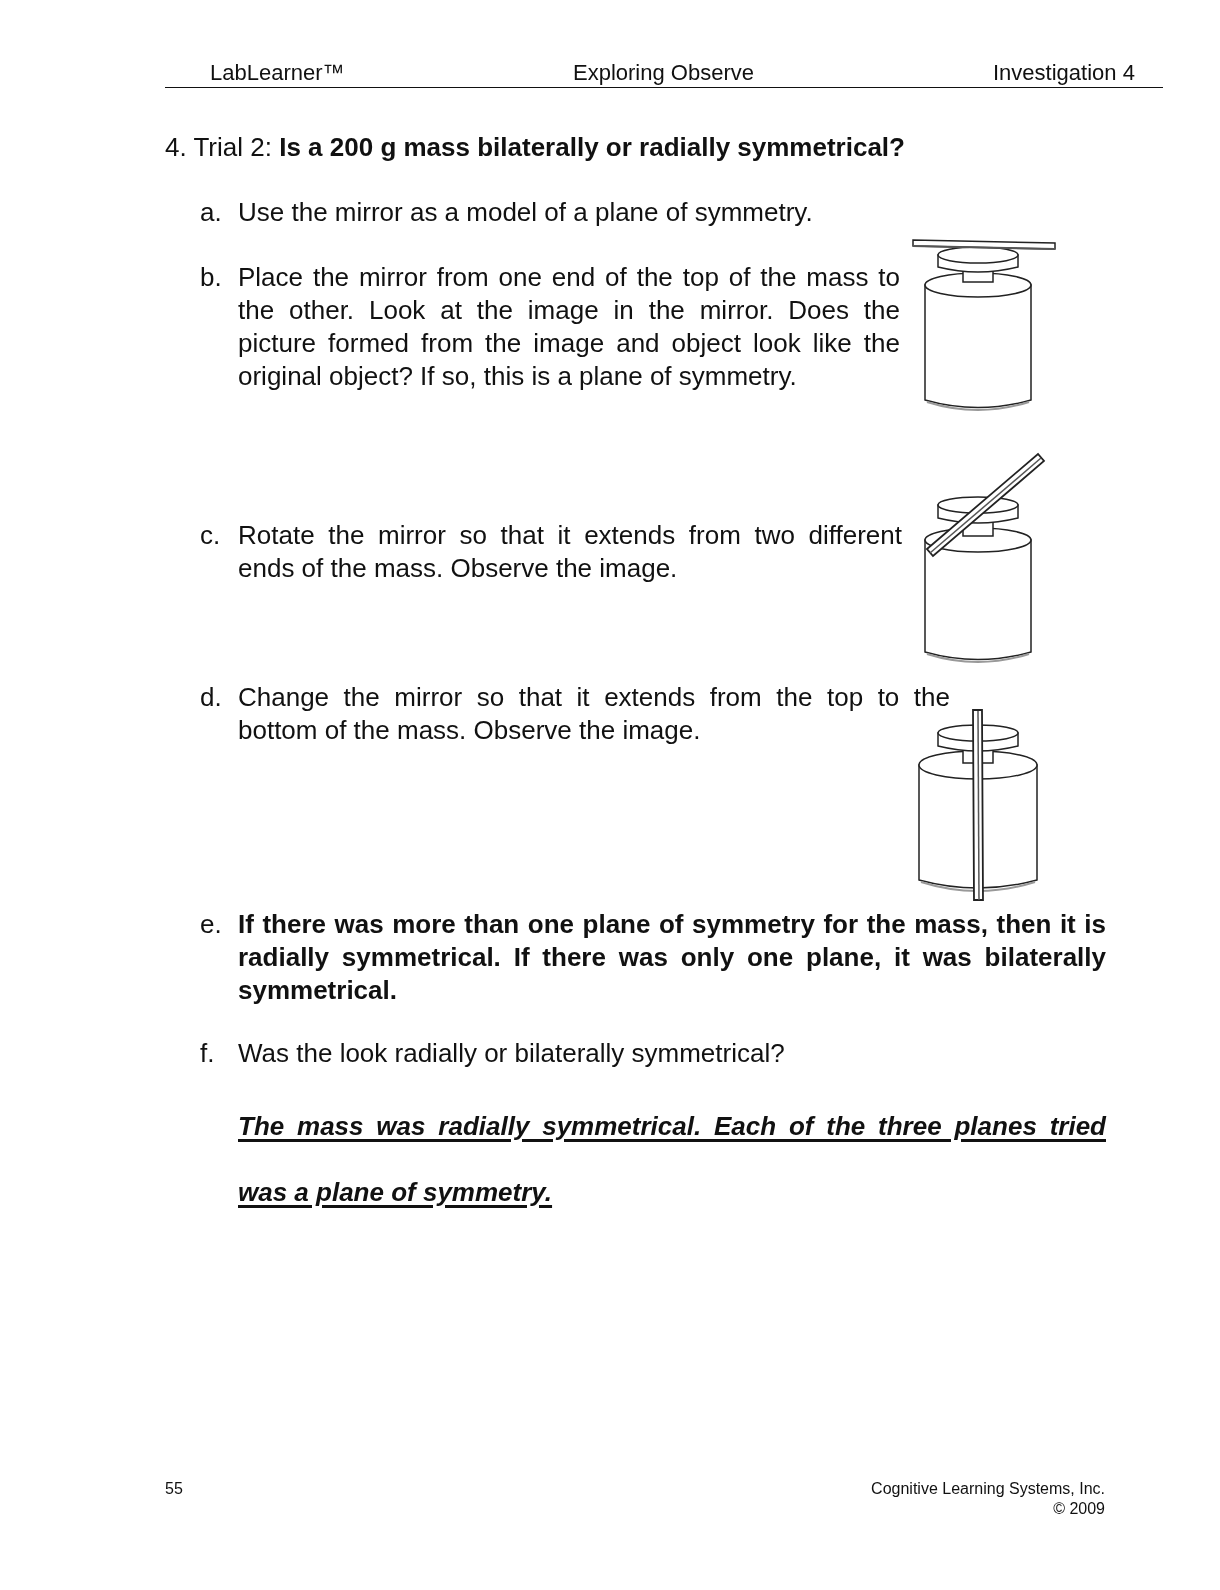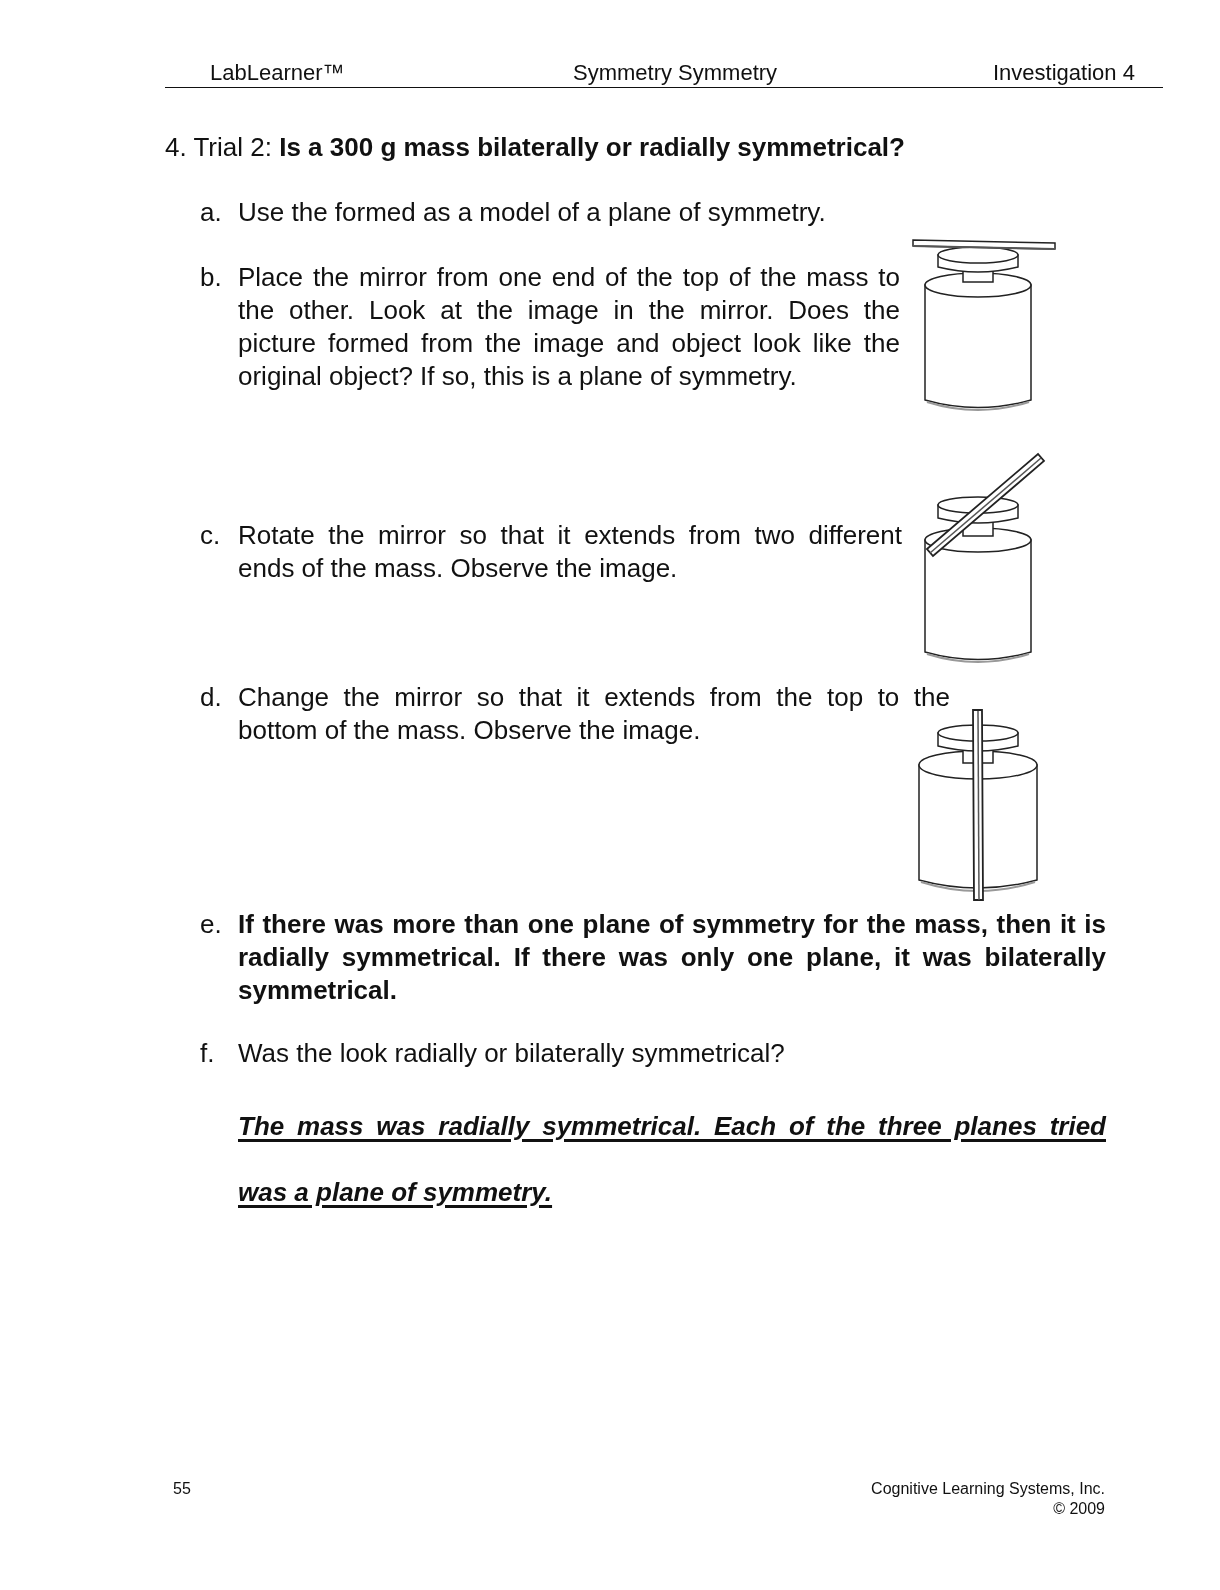--- a/index.html
+++ b/index.html
@@ -9,40 +9,40 @@
   .hdr { font-size: 22px; top: 60px; margin-left: 45px; }
   .rule { position: absolute; left: 165px; top: 87px; width: 998px; height: 0; border-top: 1.5px solid #111; }
   .q { font-size: 26px; left: 165px; top: 132px; white-space: nowrap; }
   .q b { font-weight: bold; }
   .item { font-size: 26px; line-height: 33px; }
   .letter { position: absolute; left: 200px; }
   .txt { position: absolute; left: 238px; text-align: justify; }
   .answer { position: absolute; left: 238px; width: 868px; font-size: 26px; font-weight: bold; font-style: italic;
             text-decoration: underline; text-decoration-thickness: 2.5px; text-underline-offset: 4px;
             line-height: 66px; text-align: justify; }
-  .foot { font-size: 16px; margin-left: 8px; }
+  .foot { font-size: 16px; }
   svg .l { fill: #fff; stroke: #222; stroke-width: 1.5; }
 </style>
 </head>
 <body>
 
 <div class="abs hdr" style="left:165px;">LabLearner™</div>
-<div class="abs hdr" style="left:528px;">Symmetry Symmetry</div>
+<div class="abs hdr" style="left:528px;">Exploring Observe</div>
 <div class="abs hdr" style="left:948px;">Investigation 4</div>
 <div class="rule"></div>
 
 <div class="abs q">
   <span>4.</span>
   <span>Trial 2:</span>
-  <b>Is a 300 g mass bilaterally or radially symmetrical?</b>
+  <b>Is a 200 g mass bilaterally or radially symmetrical?</b>
 </div>
 
 <div class="item">
   <span class="letter" style="top:196px;">a.</span>
-  <span class="txt" style="top:196px; width:700px; white-space:nowrap;">Use the formed as a model of a plane of symmetry.</span>
+  <span class="txt" style="top:196px; width:700px; white-space:nowrap;">Use the mirror as a model of a plane of symmetry.</span>
 </div>
 
 <div class="item">
   <span class="letter" style="top:261px;">b.</span>
   <div class="txt" style="top:261px; width:662px;">Place the mirror from one end of the top of the mass to the other. Look at the image in the mirror.  Does the picture formed from the image and object look like the original object? If so, this is a plane of symmetry.</div>
 </div>
 
 <div class="item">
   <span class="letter" style="top:519px;">c.</span>
   <div class="txt" style="top:519px; width:664px;">Rotate the mirror so that it extends from two different ends of the mass. Observe the image.</div>

